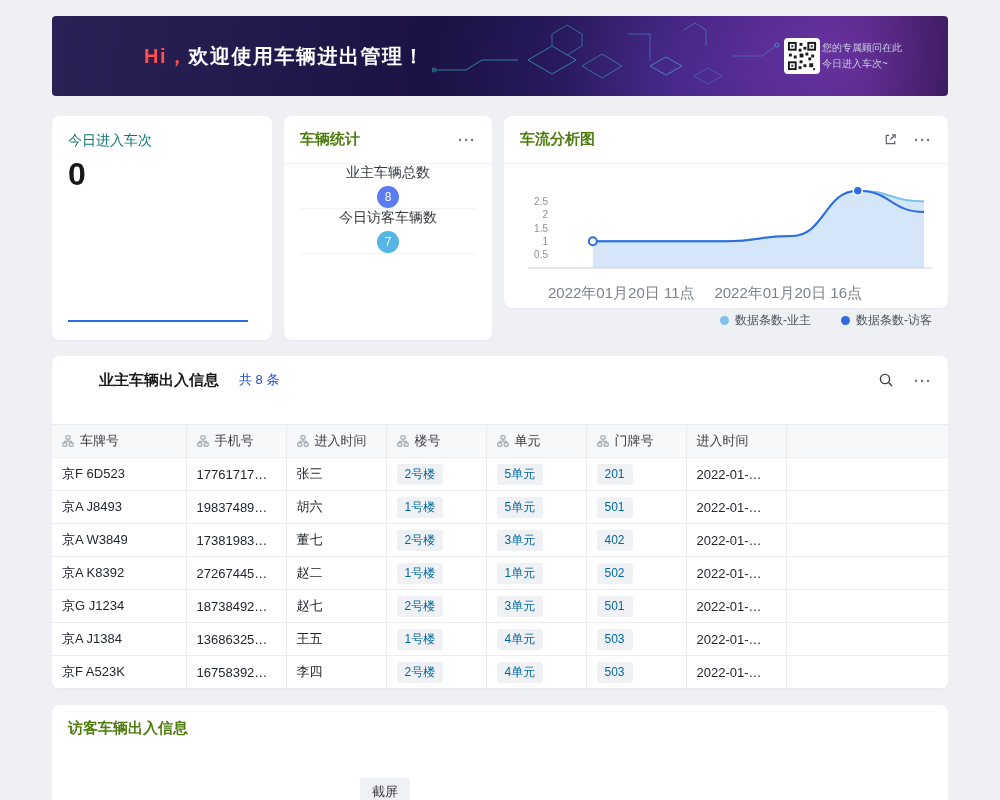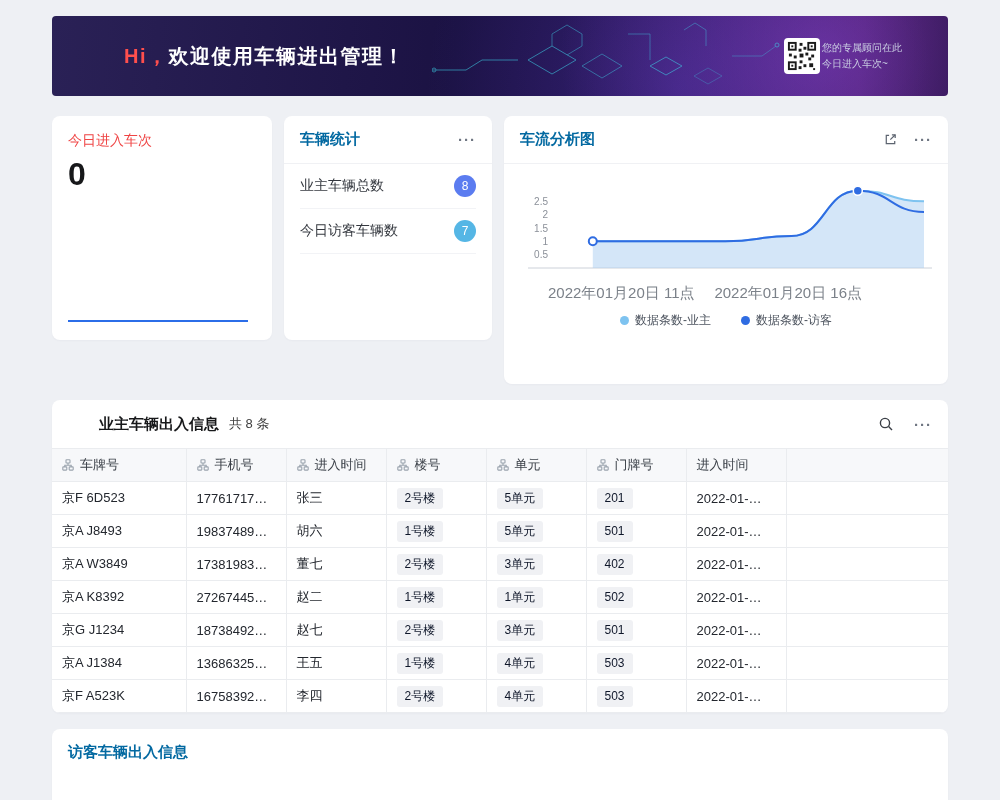--- a/index.html
+++ b/index.html
@@ -7,76 +7,76 @@
   body { font-family:"Liberation Sans","DejaVu Sans",sans-serif; }
   .page { position:relative; width:1000px; height:800px; margin:0 auto; background:#eef0f4; overflow:hidden; padding:16px 52px 0; }
 
   
   .banner { position:relative; height:80px; border-radius:4px; overflow:hidden;
     background:
       radial-gradient(circle at 86% 45%, rgba(168,85,247,.40), transparent 34%),
       radial-gradient(circle at 70% 90%, rgba(80,60,200,.35), transparent 40%),
       linear-gradient(95deg, #2a2156 0%, #1b1243 45%, #27124b 72%, #3d1657 90%, #230e3f 100%); }
   .banner-art { position:absolute; left:380px; top:0; height:80px; width:420px; }
-  .greeting { position:absolute; left:72px; top:50%; transform:translateY(-50%);
+  .greeting { position:absolute; left:92px; top:50%; transform:translateY(-50%);
     font-size:20px; font-weight:700; color:#fff; letter-spacing:1.5px; }
   .greeting .hi { color:#ff4f4d; }
   .qr-wrap { position:absolute; right:46px; top:50%; transform:translateY(-50%);
     display:flex; align-items:center; gap:2px; }
   .qr-box { width:36px; height:36px; background:#fff; border-radius:4px; padding:2px; }
   .qr-box svg { display:block; width:32px; height:32px; }
   .qr-text { font-size:10px; line-height:16px; color:#c9cce2; }
 
   
   .cards-row { display:flex; gap:12px; margin-top:20px; }
   .card { background:#fff; border-radius:8px; box-shadow:0 1px 2px rgba(20,30,50,.03); }
   .card-head { height:48px; display:flex; align-items:center; justify-content:space-between;
     padding:0 16px; border-bottom:1px solid #f0f1f4; }
-  .card-title { font-size:15px; font-weight:700; color:#0369a1; }
+  .card-title { font-size:15px; font-weight:700; color:#4d7c0f; }
   .more { color:#6f7682; font-size:15px; font-weight:700; letter-spacing:1px; cursor:pointer; line-height:1; }
   .head-icons { display:flex; align-items:center; gap:16px; }
 
   .card-today { width:220px; height:224px; position:relative; padding:16px; }
-  .card-today .sub { font-size:14px; color:#ef4444; }
+  .card-today .sub { font-size:14px; color:#0f766e; }
   .card-today .big-num { margin-top:6px; font-size:32px; font-weight:700; color:#17181a; }
   .card-today .axis-line { position:absolute; left:16px; right:24px; bottom:18px; height:2px; background:#2b6de8; }
 
   .card-stats { width:208px; height:224px; }
   .stat-row { display:flex; align-items:center; justify-content:space-between;
-    height:45px; margin:0 16px; border-bottom:1px solid #f2f3f6; }
+    height:45px; margin:0 16px; border-bottom:1px solid #f2f3f6;flex-direction:column; }
   .stat-label { font-size:14px; color:#33373e; }
   .stat-badge { min-width:22px; height:22px; border-radius:11px; color:#fff; font-size:12px;
     display:flex; align-items:center; justify-content:center; padding:0 4px; }
 
-  .card-chart { flex:1; height:268px; }
+  .card-chart { flex:1; height:192px; }
   .chart-wrap { padding:6px 16px 0; }
   .chart-wrap svg { display:block; width:412px; height:112px; }
   .x-labels { display:flex; justify-content:space-between; padding:2px 70px 0 28px;
     font-size:15px; color:#7b8189; }
-  .legend { display:flex; justify-content:center; gap:30px; margin-top:9px;
+  .legend { display:flex; justify-content:flex-end; gap:30px; margin-top:9px;
     font-size:12px; color:#4d545f; }
   .legend-item { display:flex; align-items:center; gap:6px; cursor:pointer; }
   .legend-dot { width:9px; height:9px; border-radius:50%; display:inline-block; }
 
   
   .table-card { margin-top:16px; overflow:hidden; }
   .table-head { height:48px; display:flex; align-items:center; padding:0 16px; }
   .table-title { font-size:15px; font-weight:700; color:#17181a;margin-left:31px; }
-  .table-count { margin-left:10px; font-size:13px; color:#404040; }
+  .table-count { margin-left:20px; font-size:13px; color:#1d4ed8; }
   .table-head .head-icons { margin-left:auto; gap:20px; }
-  table { width:100%; border-collapse:collapse; table-layout:fixed; font-size:13px; color:#2b3038; }
+  table { width:100%; border-collapse:collapse; table-layout:fixed; font-size:13px; color:#2b3038;margin-top:20px; }
   th, td { border:1px solid #eaecef; height:33px; padding:0 10px; text-align:left;
     overflow:hidden; white-space:nowrap; text-overflow:ellipsis; }
   th:first-child, td:first-child { border-left:none; }
   th:last-child, td:last-child { border-right:none; }
   thead th { background:#f7f8fa; font-weight:400; color:#3b4048; border-top:1px solid #eaecef; }
   thead th svg { vertical-align:-2px; margin-right:6px; }
   tbody td { color:#23272e; }
   .pill { display:inline-block; background:#f0f1f4; border-radius:3px; padding:2px 8px;
-    font-size:12px; line-height:17px; color:#0f172a; }
+    font-size:12px; line-height:17px; color:#0369a1; }
 
   
   .visitor-card { position:relative; margin-top:16px; height:130px; padding:14px 16px; }
   .visitor-card .card-title { display:block; }
   .cut-pill { position:absolute; left:308px; top:73px; background:#f0f1f4; border-radius:3px;
     padding:5px 12px; font-size:13px; color:#33383f; }
 
   .icon-btn { cursor:pointer; display:inline-flex; align-items:center; }
 </style>
 </head>

